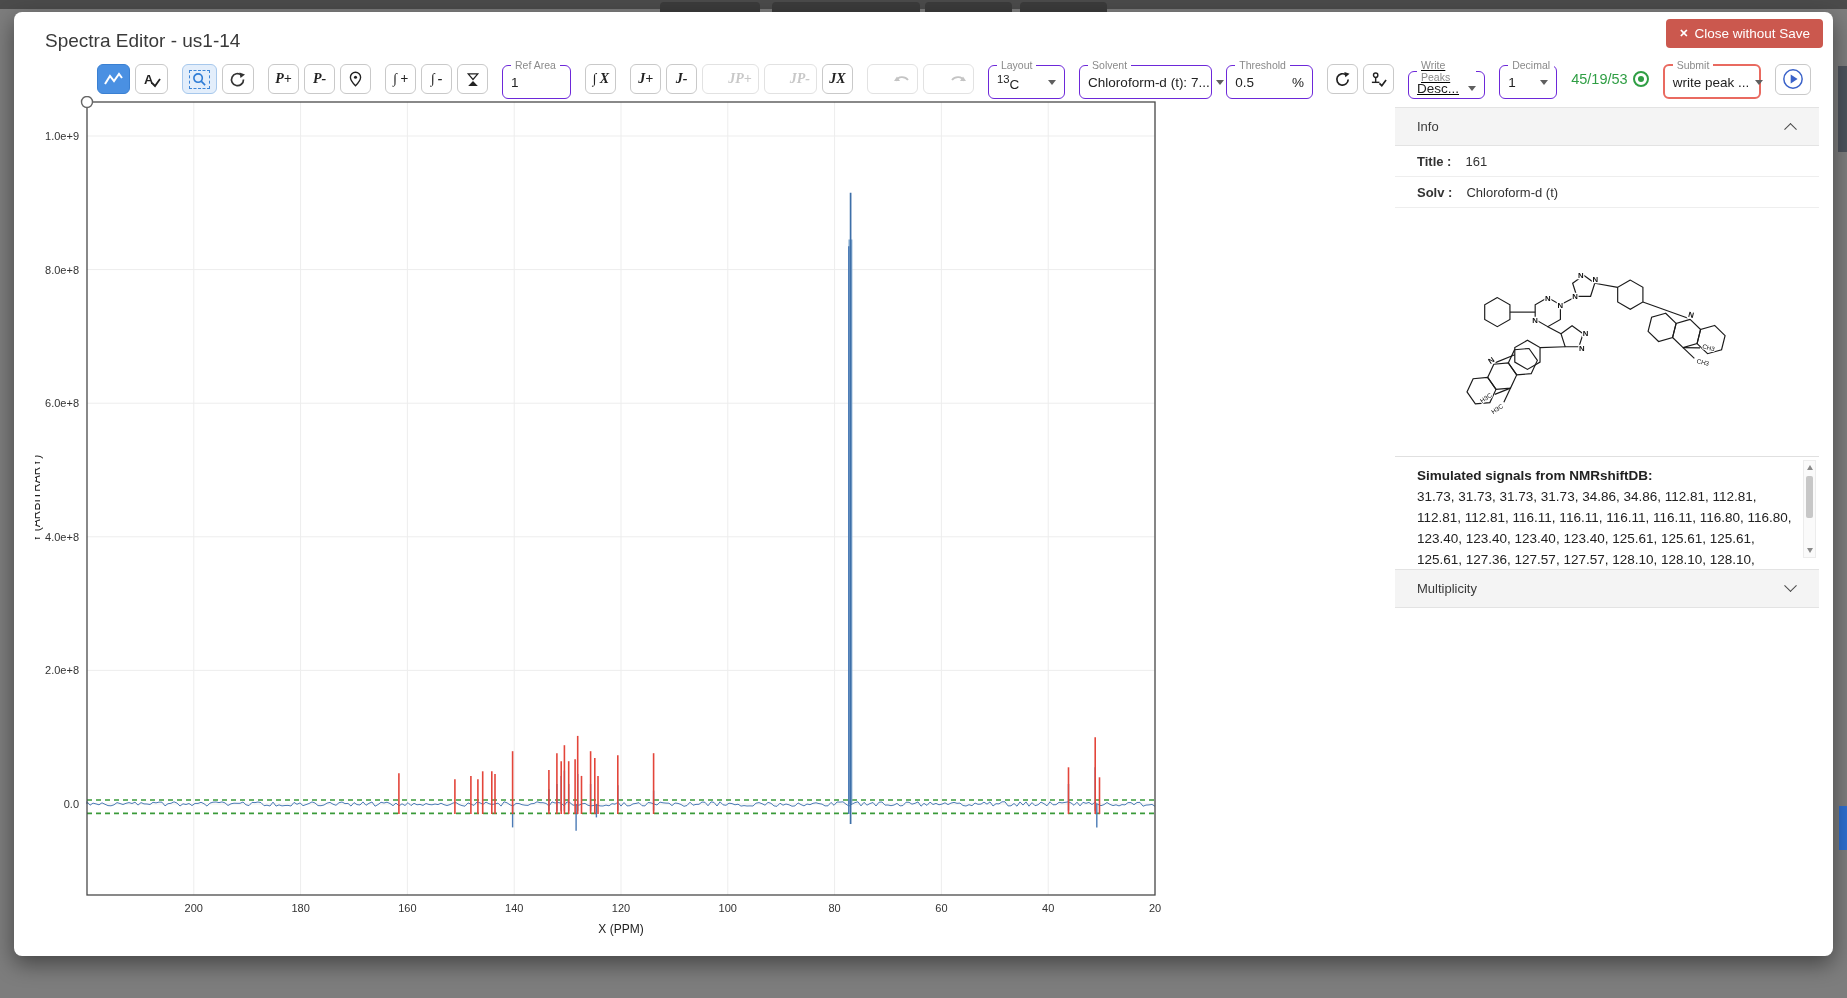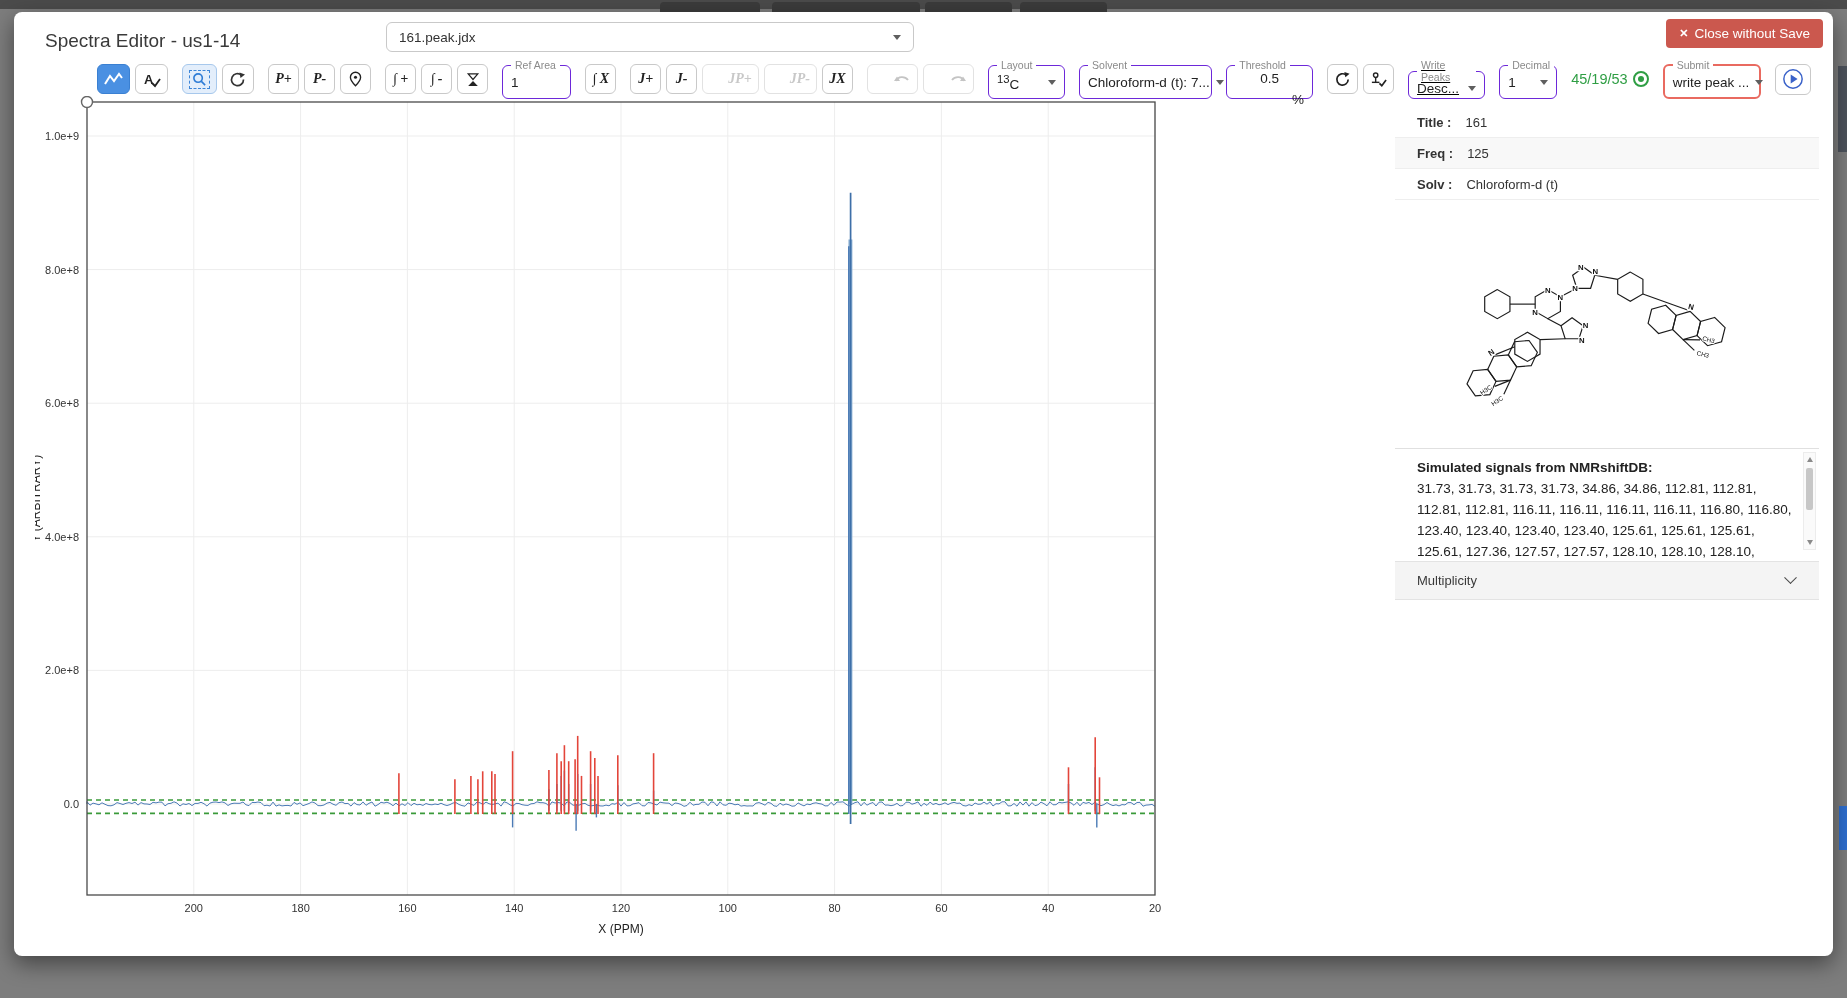--- a/index.html
+++ b/index.html
@@ -74,24 +74,20 @@
 <div class="bg-tab" style="left:772px;width:148px;"></div>
 <div class="bg-tab" style="left:925px;width:87px;"></div>
 <div class="bg-tab" style="left:1020px;width:87px;"></div>
 <div class="sliver" style="left:1838px;top:66px;width:9px;height:86px;background:#4d535c;"></div>
 <div class="sliver" style="left:1839px;top:806px;width:8px;height:44px;background:#2e6fd0;"></div>
 
 <div class="modal">
 
   <div class="title">Spectra Editor - us1-14</div>
 
-  <div class="file-sel">
-    <span>161.peak.jdx</span>
-    <span class="caret"></span>
-  </div>
 
   <button class="close-btn">
     <span class="x">✕</span>
     <span>Close without Save</span>
   </button>
 
   <div class="tb">
     <div class="grp">
       <button class="btn active">
         <svg width="19" height="16" viewBox="0 0 19 16">
@@ -171,21 +167,21 @@
     <fieldset class="fs" style="margin-left:auto;width:92px;">
       <legend>Layout</legend>
       <span class="val"><sup>13</sup><span>C</span></span>
       <span class="caret"></span>
     </fieldset>
     <fieldset class="fs" style="width:162px;">
       <legend>Solvent</legend>
       <span class="val">Chloroform-d (t): 7...</span>
       <span class="caret"></span>
     </fieldset>
-    <fieldset class="fs" style="width:104px;flex-direction:column;">
+    <fieldset class="fs" style="width:104px;">
       <legend>Threshold</legend>
       <span class="val">0.5</span>
       <span class="val" style="margin-left:auto;">%</span>
     </fieldset>
     <div class="grp">
       <button class="btn">
         <svg width="17" height="17" viewBox="0 0 18 18">
           <path d="M15 9 A6 6 0 1 1 12.8 4.3" fill="none" stroke="#222" stroke-width="1.8"></path>
           <polygon points="11,1 16.5,3 12,6.5" fill="#222"></polygon>
         </svg>
@@ -308,27 +304,27 @@
           <text x="-8" y="305.2" font-size="11" fill="#333" text-anchor="end">6.0e+8</text>
           <text x="-8" y="171.6" font-size="11" fill="#333" text-anchor="end">8.0e+8</text>
           <text x="-8" y="38.0" font-size="11" fill="#333" text-anchor="end">1.0e+9</text>
           <text x="534" y="831" font-size="12" fill="#222" text-anchor="middle">X (PPM)</text>
           <text transform="translate(-47,396.5) rotate(-90)" font-size="12" fill="#222" text-anchor="middle">Y (ARBITRARY)</text>
         </g>
       </svg>
   </div>
 
   <div class="panel">
+    <div class="acc">
+      <span>Info</span>
+      <span class="chev up"></span>
+    </div>
     <div class="irow">
       <b>Title :</b>
         <span>161</span>
-    </div>
-    <div class="irow alt">
-      <b>Freq :</b>
-        <span>125</span>
     </div>
     <div class="irow">
       <b>Solv :</b>
         <span>Chloroform-d (t)</span>
     </div>
 
     <div class="mol">
       <svg width="330" height="185" viewBox="0 0 340 190" stroke="#1b1b1b" stroke-width="1.2" fill="none" style="font-family:'Liberation Sans',sans-serif;">
 
         <polygon points="57,59 44,66.5 44,81.5 57,89 70,81.5 70,66.5"></polygon>

